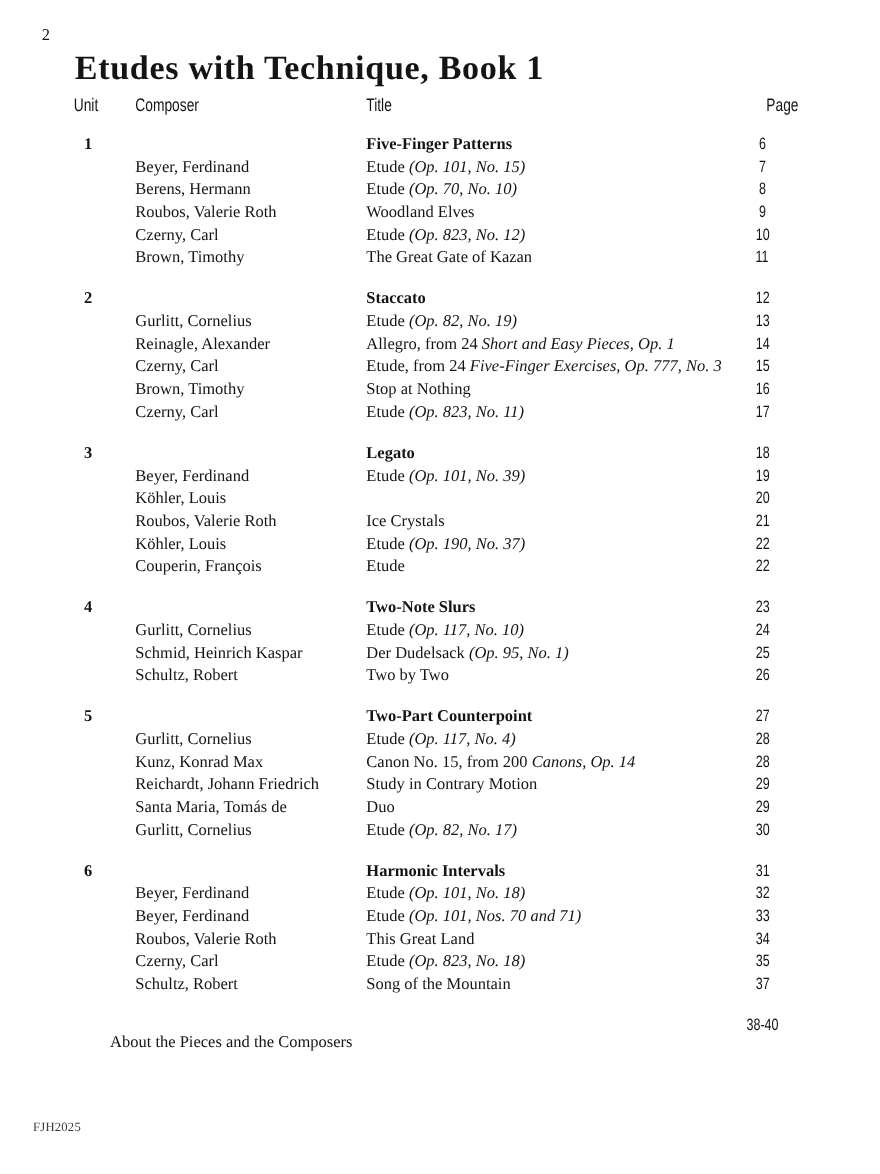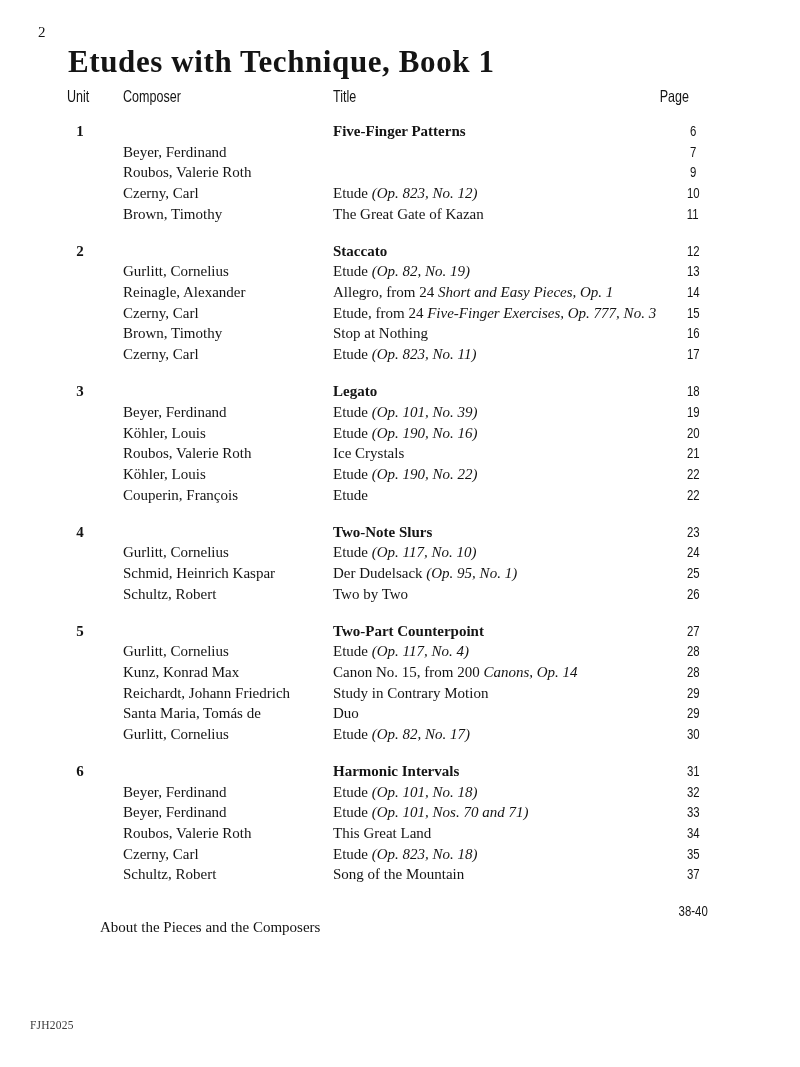--- a/index.html
+++ b/index.html
@@ -35,21 +35,21 @@
   }
   .hdr-row{
     position:relative;height:18px;line-height:18px;
     margin-bottom:16px;
     font-size:16.5px;
   }
   .hdr-row .h{position:absolute;top:0;height:100%;}
   .h-unit{left:7px;}
   .h-composer{left:63px;}
   .h-title{left:273px;}
-  .h-page{left:595px;width:76px;text-align:left;}
+  .h-page{left:595px;width:76px;text-align:right;}
   .unit-block{margin-bottom:16.3px;}
   .row{
     position:relative;height:20.7px;line-height:20.7px;
     font-size:15px;
   }
   .row .col{position:absolute;top:0;height:100%;}
   .col-unit{left:0;width:40px;text-align:center;font-weight:700;}
   .col-composer{left:63px;white-space:nowrap;}
   .col-title{left:273px;width:330px;white-space:nowrap;}
   .col-page{left:595px;width:76px;text-align:center;}
@@ -88,25 +88,33 @@
         <div class="unit-block">
           <div class="row">
             <span class="col col-unit">1</span>
             <span class="col col-composer"></span>
             <span class="col col-title"><span class="bold">Five-Finger Patterns</span></span>
             <span class="col col-page"><span class="cond ctr">6</span></span>
           </div>
           <div class="row">
             <span class="col col-unit"></span>
             <span class="col col-composer">Beyer, Ferdinand</span>
+            <span class="col col-title"><span>Etude </span><span class="it">(Op. 101, No. 15)</span></span>
             <span class="col col-page"><span class="cond ctr">7</span></span>
           </div>
           <div class="row">
             <span class="col col-unit"></span>
+            <span class="col col-composer">Berens, Hermann</span>
+            <span class="col col-title"><span>Etude </span><span class="it">(Op. 70, No. 10)</span></span>
+            <span class="col col-page"><span class="cond ctr">8</span></span>
+          </div>
+          <div class="row">
+            <span class="col col-unit"></span>
             <span class="col col-composer">Roubos, Valerie Roth</span>
+            <span class="col col-title"><span>Woodland Elves</span></span>
             <span class="col col-page"><span class="cond ctr">9</span></span>
           </div>
           <div class="row">
             <span class="col col-unit"></span>
             <span class="col col-composer">Czerny, Carl</span>
             <span class="col col-title"><span>Etude </span><span class="it">(Op. 823, No. 12)</span></span>
             <span class="col col-page"><span class="cond ctr">10</span></span>
           </div>
           <div class="row">
             <span class="col col-unit"></span>
@@ -162,33 +170,32 @@
           </div>
           <div class="row">
             <span class="col col-unit"></span>
             <span class="col col-composer">Beyer, Ferdinand</span>
             <span class="col col-title"><span>Etude </span><span class="it">(Op. 101, No. 39)</span></span>
             <span class="col col-page"><span class="cond ctr">19</span></span>
           </div>
           <div class="row">
             <span class="col col-unit"></span>
             <span class="col col-composer">Köhler, Louis</span>
-            <span class="col col-title"><span>Etude </span><span class="it">(Op. 190, No. 16)</span></span>
             <span class="col col-page"><span class="cond ctr">20</span></span>
           </div>
           <div class="row">
             <span class="col col-unit"></span>
             <span class="col col-composer">Roubos, Valerie Roth</span>
             <span class="col col-title"><span>Ice Crystals</span></span>
             <span class="col col-page"><span class="cond ctr">21</span></span>
           </div>
           <div class="row">
             <span class="col col-unit"></span>
             <span class="col col-composer">Köhler, Louis</span>
-            <span class="col col-title"><span>Etude </span><span class="it">(Op. 190, No. 22)</span></span>
+            <span class="col col-title"><span>Etude </span><span class="it">(Op. 190, No. 37)</span></span>
             <span class="col col-page"><span class="cond ctr">22</span></span>
           </div>
           <div class="row">
             <span class="col col-unit"></span>
             <span class="col col-composer">Couperin, François</span>
             <span class="col col-title"><span>Etude</span></span>
             <span class="col col-page"><span class="cond ctr">22</span></span>
           </div>
         </div>
         <div class="unit-block">

